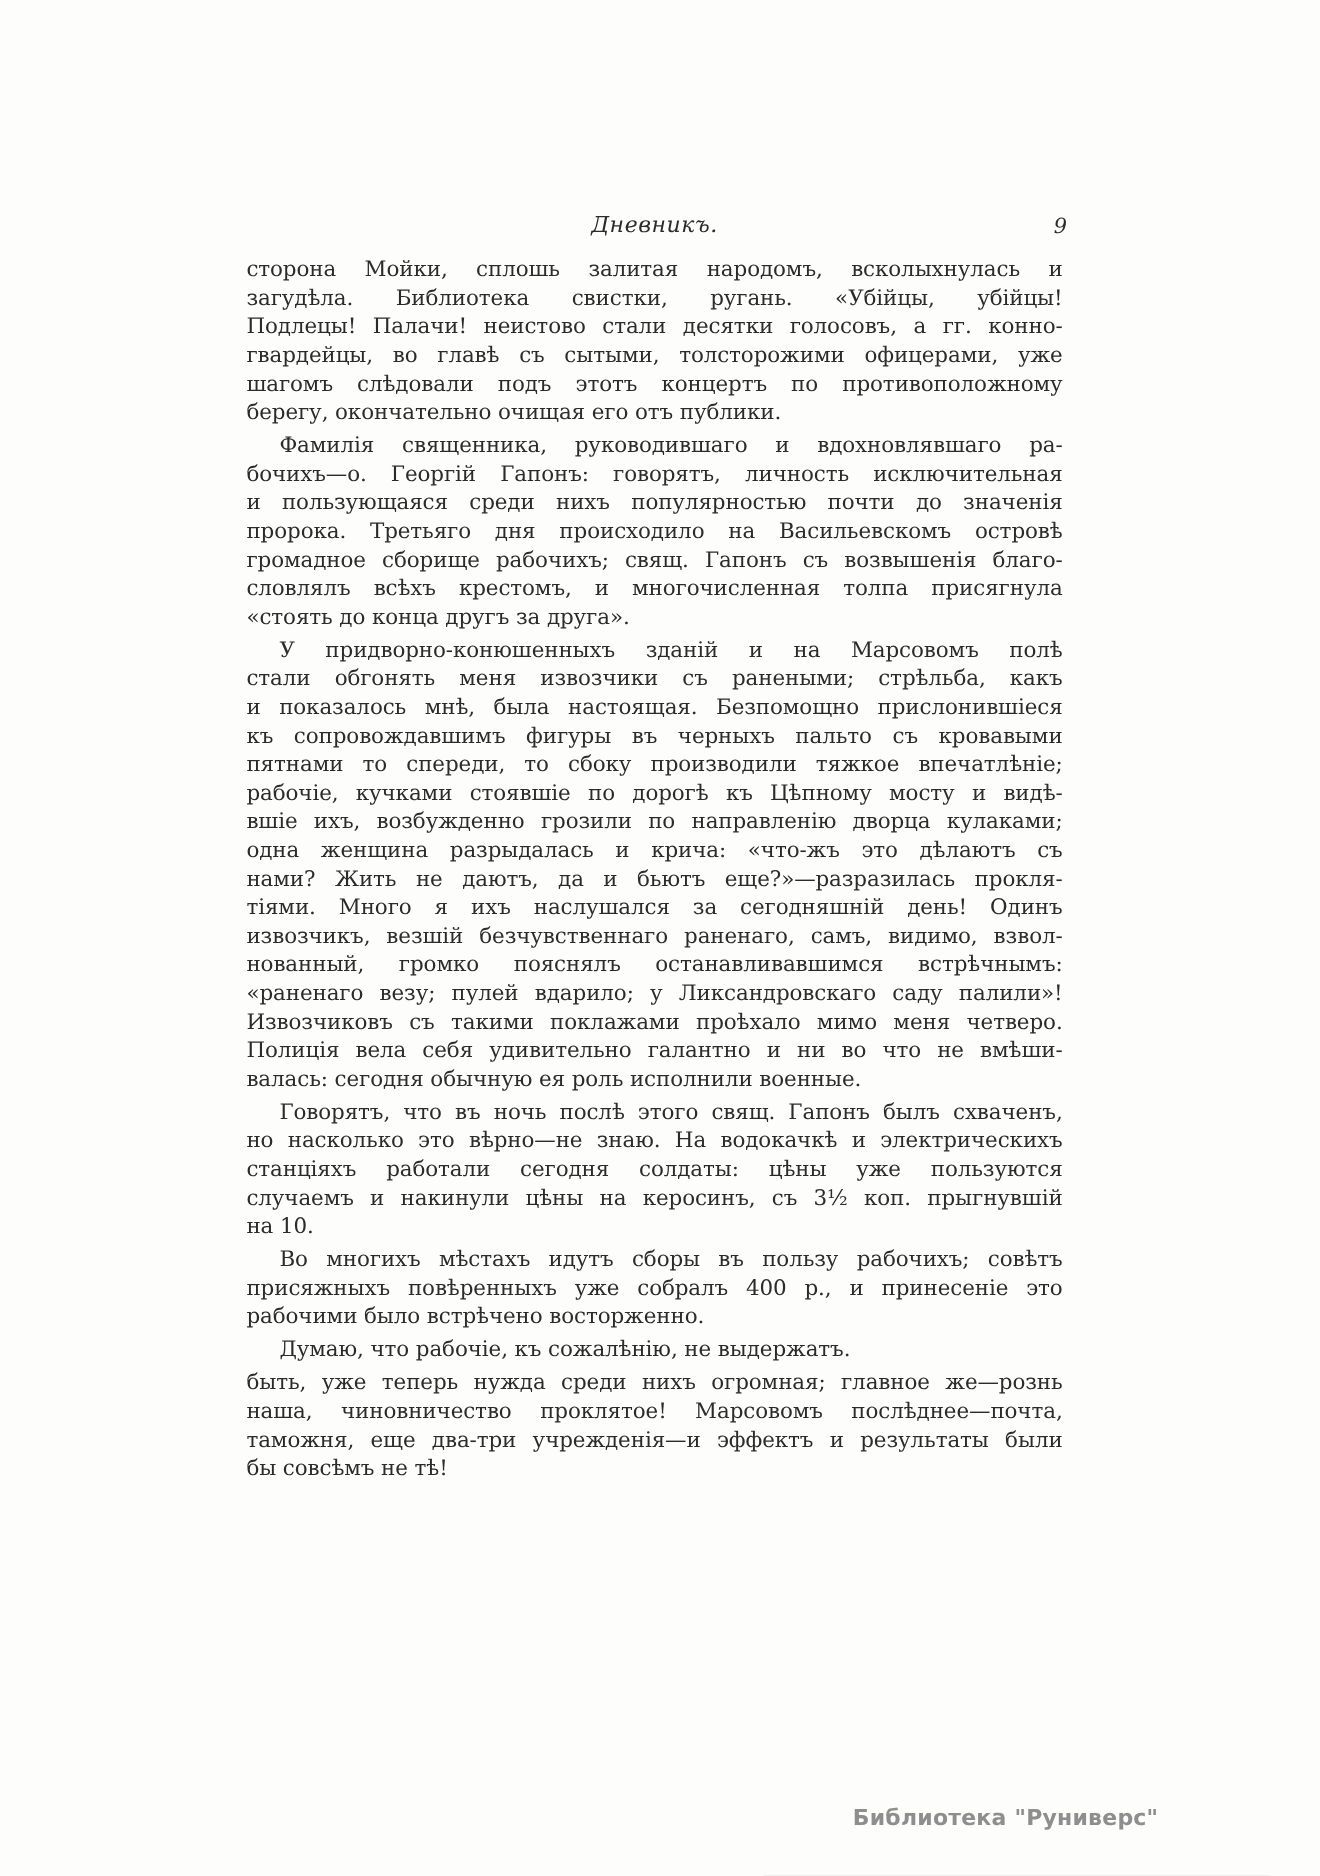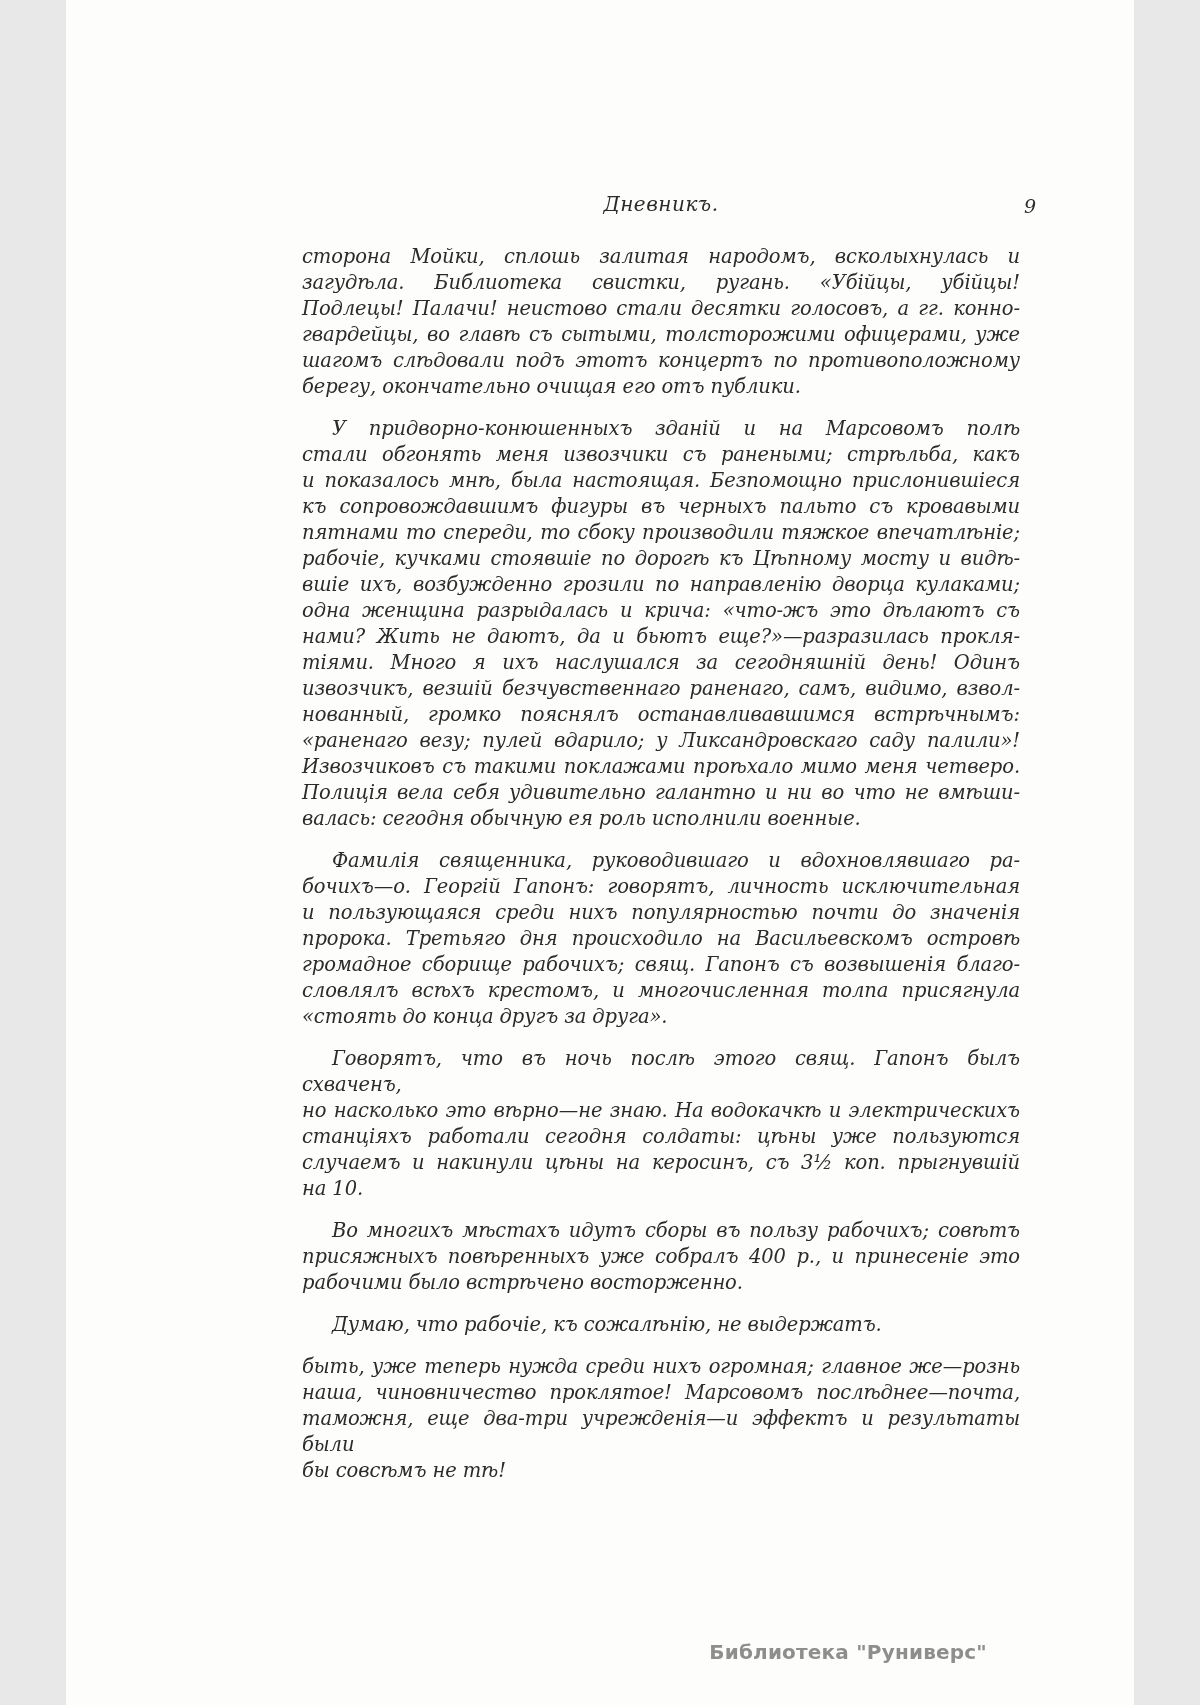--- a/index.html
+++ b/index.html
@@ -1,18 +1,18 @@
 <!DOCTYPE html>
 <html><head>
 <meta charset="utf-8">
 <style>
   html, body { margin: 0; padding: 0; background: #e8e8e8; }
   .page {
     position: relative;
-    width: 1068px;
+    width: 1200px;
     height: 1705px;
     margin: 0 auto;
     background: #fdfdfc;
     overflow: hidden;
     font-family: "DejaVu Serif", serif;
     color: #2b2b2b;
   }
   .running-header {
     position: absolute;
     top: 192px;
@@ -37,21 +37,21 @@
   }
   .body-text {
     position: absolute;
     top: 228px;
     left: 220px;
     width: 750px;
     font-size: 19.5px;
     line-height: 26px;
     letter-spacing: -0.1px;
   }
-  .para { margin: 16px; font-style: italic; }
+  .para { margin: 4px; }
   .para .line {
     text-align: justify;
     text-align-last: justify;
     white-space: normal;
   }
   .para .line.last { text-align-last: left; }
   .para.indent .line.first { text-indent: 30px; }
   .watermark {
     position: absolute;
     top: 1640px;
@@ -77,45 +77,45 @@
 
   <div class="para">
         <div class="line first">сторона Мойки, сплошь залитая народомъ, всколыхнулась и</div>
         <div class="line">загудѣла. Библиотека свистки, ругань. «Убійцы, убійцы!</div>
         <div class="line">Подлецы! Палачи! неистово стали десятки голосовъ, а гг. конно-</div>
         <div class="line">гвардейцы, во главѣ съ сытыми, толсторожими офицерами, уже</div>
         <div class="line">шагомъ слѣдовали подъ этотъ концертъ по противоположному</div>
         <div class="line last">берегу, окончательно очищая его отъ публики.</div>
       </div>
       <div class="para indent">
+        <div class="line first">Фамилія священника, руководившаго и вдохновлявшаго ра-</div>
+        <div class="line">бочихъ—о. Георгій Гапонъ: говорятъ, личность исключительная</div>
+        <div class="line">и пользующаяся среди нихъ популярностью почти до значенія</div>
+        <div class="line">пророка. Третьяго дня происходило на Васильевскомъ островѣ</div>
+        <div class="line">громадное сборище рабочихъ; свящ. Гапонъ съ возвышенія благо-</div>
+        <div class="line">словлялъ всѣхъ крестомъ, и многочисленная толпа присягнула</div>
+        <div class="line last">«стоять до конца другъ за друга».</div>
+      </div>
+      <div class="para indent">
         <div class="line first">У придворно-конюшенныхъ зданій и на Марсовомъ полѣ</div>
         <div class="line">стали обгонять меня извозчики съ ранеными; стрѣльба, какъ</div>
         <div class="line">и показалось мнѣ, была настоящая. Безпомощно прислонившіеся</div>
         <div class="line">къ сопровождавшимъ фигуры въ черныхъ пальто съ кровавыми</div>
         <div class="line">пятнами то спереди, то сбоку производили тяжкое впечатлѣніе;</div>
         <div class="line">рабочіе, кучками стоявшіе по дорогѣ къ Цѣпному мосту и видѣ-</div>
         <div class="line">вшіе ихъ, возбужденно грозили по направленію дворца кулаками;</div>
         <div class="line">одна женщина разрыдалась и крича: «что-жъ это дѣлаютъ съ</div>
         <div class="line">нами? Жить не даютъ, да и бьютъ еще?»—разразилась прокля-</div>
         <div class="line">тіями. Много я ихъ наслушался за сегодняшній день! Одинъ</div>
         <div class="line">извозчикъ, везшій безчувственнаго раненаго, самъ, видимо, взвол-</div>
         <div class="line">нованный, громко пояснялъ останавливавшимся встрѣчнымъ:</div>
         <div class="line">«раненаго везу; пулей вдарило; у Ликсандровскаго саду палили»!</div>
         <div class="line">Извозчиковъ съ такими поклажами проѣхало мимо меня четверо.</div>
         <div class="line">Полиція вела себя удивительно галантно и ни во что не вмѣши-</div>
         <div class="line last">валась: сегодня обычную ея роль исполнили военные.</div>
-      </div>
-      <div class="para indent">
-        <div class="line first">Фамилія священника, руководившаго и вдохновлявшаго ра-</div>
-        <div class="line">бочихъ—о. Георгій Гапонъ: говорятъ, личность исключительная</div>
-        <div class="line">и пользующаяся среди нихъ популярностью почти до значенія</div>
-        <div class="line">пророка. Третьяго дня происходило на Васильевскомъ островѣ</div>
-        <div class="line">громадное сборище рабочихъ; свящ. Гапонъ съ возвышенія благо-</div>
-        <div class="line">словлялъ всѣхъ крестомъ, и многочисленная толпа присягнула</div>
-        <div class="line last">«стоять до конца другъ за друга».</div>
       </div>
       <div class="para indent">
         <div class="line first">Говорятъ, что въ ночь послѣ этого свящ. Гапонъ былъ схваченъ,</div>
         <div class="line">но насколько это вѣрно—не знаю. На водокачкѣ и электрическихъ</div>
         <div class="line">станціяхъ работали сегодня солдаты: цѣны уже пользуются</div>
         <div class="line">случаемъ и накинули цѣны на керосинъ, съ 3½ коп. прыгнувшій</div>
         <div class="line last">на 10.</div>
       </div>
       <div class="para indent">
         <div class="line first">Во многихъ мѣстахъ идутъ сборы въ пользу рабочихъ; совѣтъ</div>

